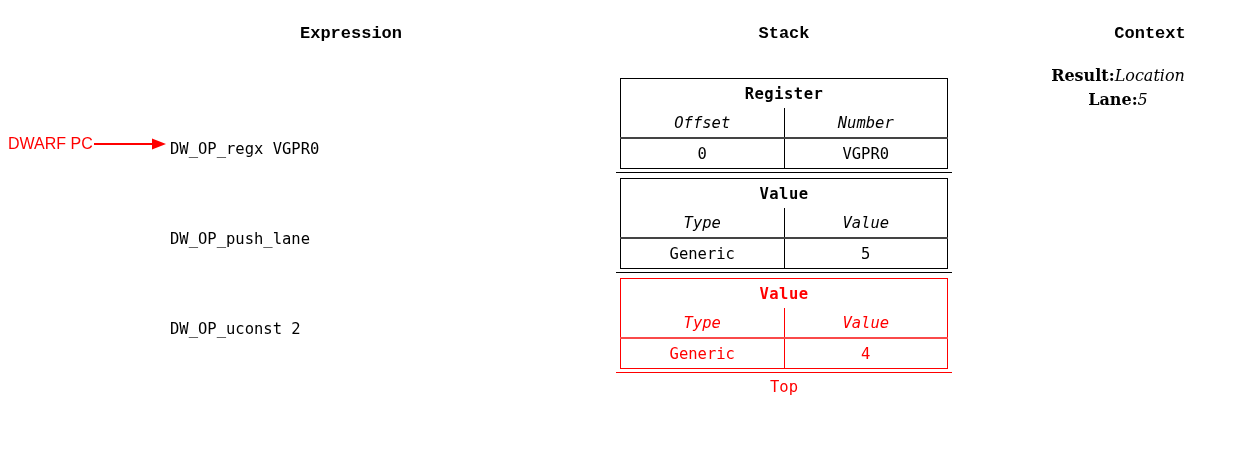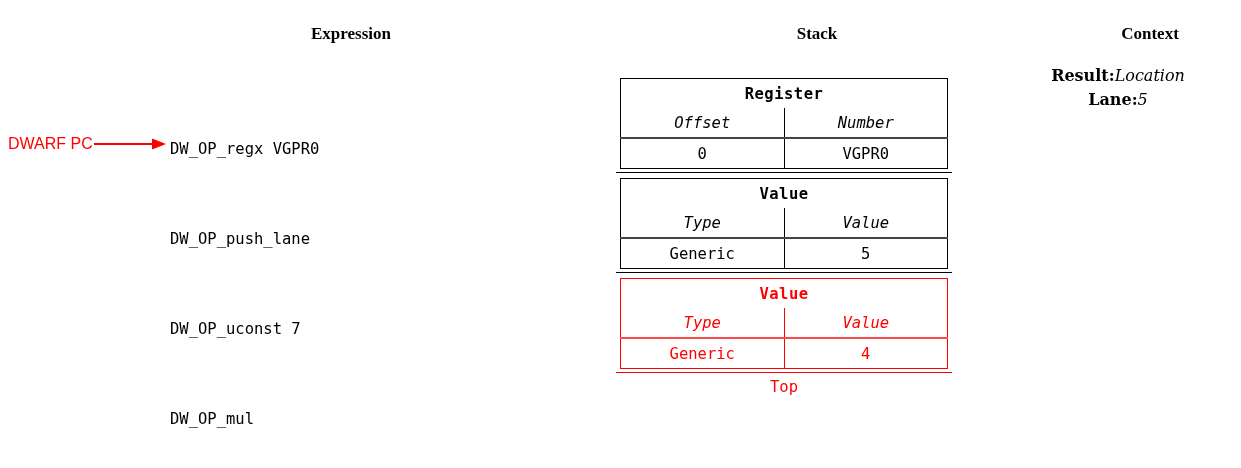--- a/index.html
+++ b/index.html
@@ -4,21 +4,21 @@
 <style>
   html,body{margin:0;padding:0;}
   body{
     width:1241px;height:468px;
     background:#ffffff;
     font-family:"DejaVu Sans Mono",monospace;
     position:relative;
     overflow:hidden;
   }
   .col-heading{
-    font-family:Liberation Serif, serif;
+    font-family:Liberation Mono, monospace;
     font-weight:bold;
     font-size:17px;
     color:#000;
     text-align:center;
     position:absolute;
     white-space:nowrap;
   }
   
   #expr-heading{left:256px;top:24px;width:190px;}
   #expr-list{
@@ -44,21 +44,21 @@
     font-size:16px;
     color:#ff0000;
     line-height:1;
   }
   #pc-arrow{
     display:block;
     margin-left:1px;
   }
 
   
-  #stack-heading{left:722px;top:24px;width:190px;}
+  #stack-heading{left:689px;top:24px;width:190px;}
   #stack-area{position:absolute;left:620px;top:78px;width:328px;}
 
   .stack-entry{position:relative;}
   .stk-table{
     border:1.6px solid #000;
     border-collapse:collapse;
     width:328px;
     table-layout:fixed;
     background:#fff;
   }
@@ -130,22 +130,21 @@
 
 <div class="col-heading" id="expr-heading">Expression</div>
 
 <div class="col-heading" id="stack-heading">Stack</div>
 
 <div class="col-heading" id="context-heading">Context</div>
 
 <div id="expr-list">
   <div class="expr-line">DW_OP_regx VGPR0</div>
   <div class="expr-line">DW_OP_push_lane</div>
-  <div class="expr-line">DW_OP_uconst 7</div>
-  <div class="expr-line">DW_OP_mul</div>
+  <div class="expr-line">DW_OP_uconst 2</div>
   
   
   
   
   
   
   
   
 </div>
 

